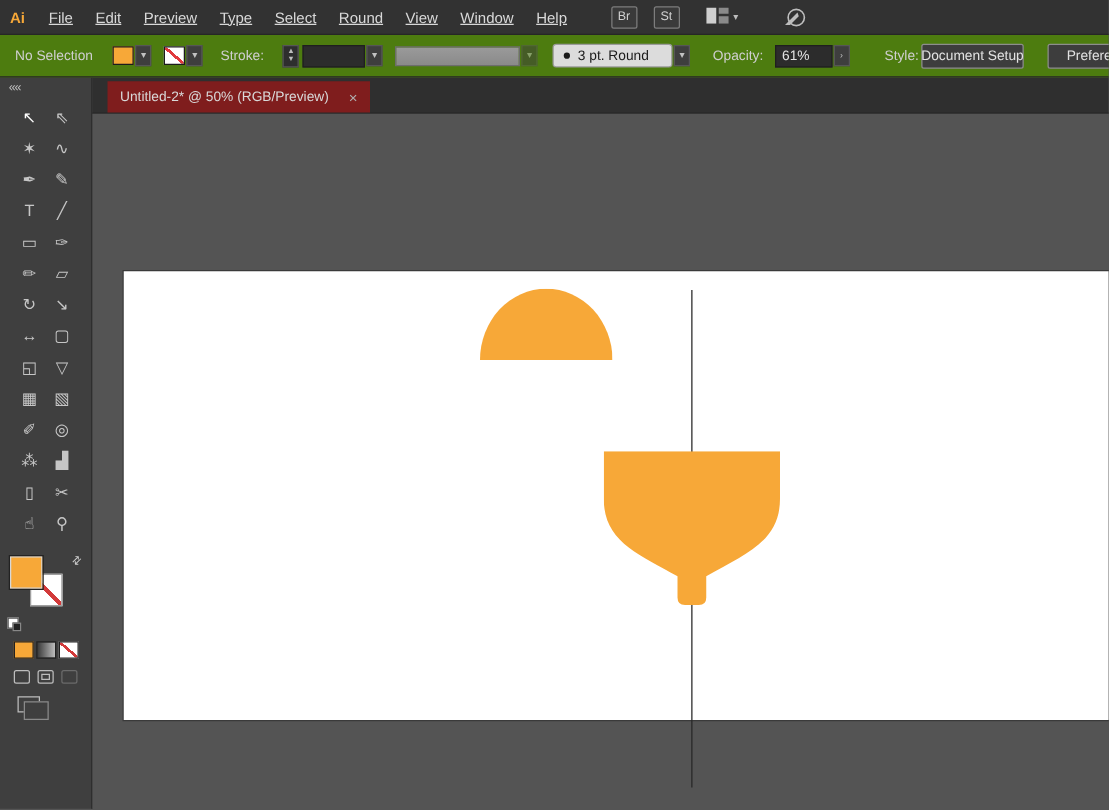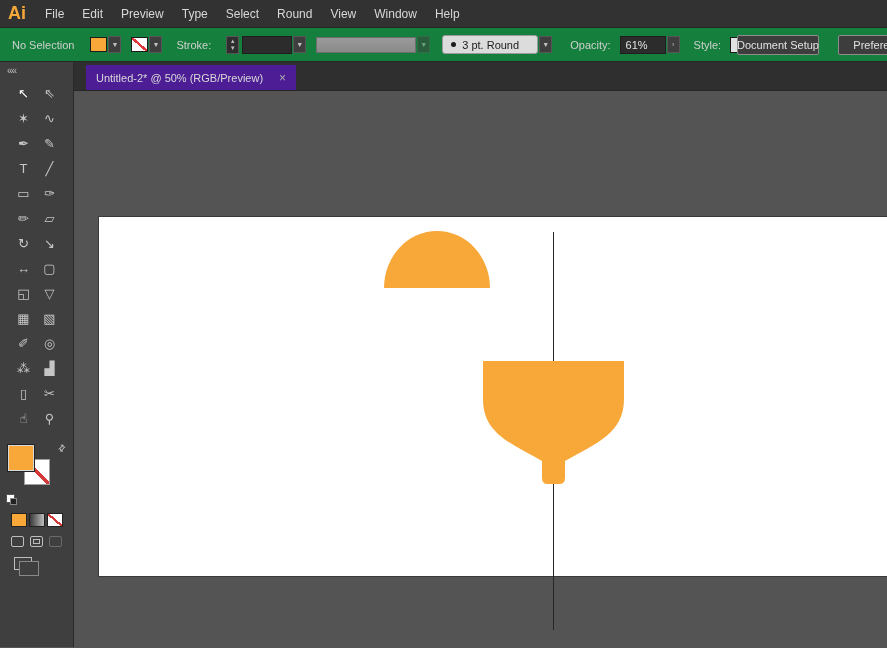--- a/index.html
+++ b/index.html
@@ -10,35 +10,35 @@
     color: #d6d6d6;
     font-size: 12px;
     -webkit-font-smoothing: antialiased;
   }
 
   
   .menubar {
     height: 28px; background: #323232; border-bottom: 1px solid #262626;
     display: flex; align-items: center; color: #d8d8d8;
   }
-  .app-logo { color: #f7a838; font-weight: bold; font-size: 18px; margin: 0 10px 0 8px; }
-  .menu-item { padding: 0 9px; cursor: default; }
+  .app-logo { color: #f7a838; font-weight: bold; font-size: 12px; margin: 0 10px 0 8px; }
+  .menu-item { padding: 0 9px; cursor: default; text-decoration: underline; }
   .mb-right { display: flex; align-items: center; margin-left: 26px; gap: 13px; }
   .sq-btn {
     width: 21px; height: 18px; border: 1px solid #7d7d7d; border-radius: 2px;
     background: #3a3a3a; font-size: 10px; display: flex; align-items: center; justify-content: center;
     color: #cfcfcf;
   }
   .ws-switch { display: flex; align-items: center; gap: 4px; margin-left: 8px; }
   .chev { font-size: 8px; color: #bdbdbd; }
   .gpu { margin-left: 22px; display: flex; align-items: center; }
 
   
   .controlbar {
-    height: 34px; background: #15803d; border-bottom: 1px solid #262626;
+    height: 34px; background: #4d7c0f; border-bottom: 1px solid #262626;
     display: flex; align-items: center; font-size: 11px; color: #cfcfcf;
     padding-left: 12px; position: relative;
   }
   .ctl-label { margin: 0 5px 0 14px; }
   .swatch { width: 17px; height: 15px; border: 1px solid #1c1c1c; }
   .none-bg {
     background:
       linear-gradient(to top right, rgba(0,0,0,0) 44%, #e0393c 44%, #e0393c 56%, rgba(0,0,0,0) 56%),
       #ffffff;
   }
@@ -115,21 +115,21 @@
   .draw-btn { width: 13px; height: 11px; border: 1px solid #bdbdbd; border-radius: 2px; position: relative; }
   .draw-btn.inside::after { content: ""; position: absolute; inset: 2px; border: 1px solid #bdbdbd; }
   .draw-btn.dim { opacity: .35; }
   .screen-mode { margin-top: 10px; align-self: flex-start; margin-left: 14px; width: 18px; height: 13px; border: 1px solid #bdbdbd; position: relative; }
   .screen-mode::after { content: ""; position: absolute; left: 4px; top: 3px; width: 18px; height: 13px; border: 1px solid #8a8a8a; background: #3f3f3f; }
 
   
   .docarea { flex: 1; display: flex; flex-direction: column; min-width: 0; }
   .tabbar { height: 29px; background: #2f2f2f; border-bottom: 1px solid #262626; display: flex; align-items: flex-end; padding-left: 12px; }
   .tab {
-    height: 25px; background: #4c1d95; color: #d9d9d9; font-size: 11px;
+    height: 25px; background: #7f1d1d; color: #d9d9d9; font-size: 11px;
     display: flex; align-items: center; padding: 0 10px; gap: 16px;
   }
   .tab-close { color: #b0b0b0; font-size: 12px; }
 
   .canvas { position: relative; flex: 1; background: #545454; overflow: hidden; }
   .artboard {
     position: absolute; left: 25px; top: 126px; width: calc(100% - 24px); height: 359px;
     background: #ffffff; box-shadow: 0 0 0 1px #3a3a3a;
     z-index: 1;
   }
@@ -147,20 +147,40 @@
       <span class="menu-item">File</span>
       <span class="menu-item">Edit</span>
       <span class="menu-item">Preview</span>
       <span class="menu-item">Type</span>
       <span class="menu-item">Select</span>
       <span class="menu-item">Round</span>
       <span class="menu-item">View</span>
       <span class="menu-item">Window</span>
       <span class="menu-item">Help</span>
     </div>
+  <div class="mb-right">
+    <div class="sq-btn">Br</div>
+    <div class="sq-btn">St</div>
+    <div class="ws-switch">
+      <span>
+        <svg width="18" height="13" viewBox="0 0 18 13">
+            <rect x="0" y="0" width="8" height="13" fill="#cfcfcf"></rect>
+            <rect x="10" y="0" width="8" height="5" fill="#8a8a8a"></rect>
+            <rect x="10" y="7" width="8" height="6" fill="#8a8a8a"></rect>
+          </svg>
+      </span>
+      <span class="chev">▾</span>
+    </div>
+    <div class="gpu">
+      <svg width="19" height="17" viewBox="0 0 19 17">
+          <circle cx="11" cy="9" r="6.5" fill="none" stroke="#bdbdbd" stroke-width="1.3"></circle>
+          <path d="M2 15 L9 8 L12 5 L13 8 L6 15 Z" fill="#bdbdbd"></path>
+        </svg>
+    </div>
+  </div>
 </div>
 
 <div class="controlbar">
   <span>No Selection</span>
   <div class="swatch" style="margin-left: 16px; background: rgb(247, 168, 56);"></div>
   <div class="chev-btn">▼</div>
   <div class="swatch none-bg" style="margin-left:10px;"></div>
   <div class="chev-btn">▼</div>
 
   <span class="ctl-label">Stroke:</span>
@@ -177,21 +197,21 @@
   <div class="brush-field">
     <span class="brush-dot"></span>
     <span>3 pt. Round</span>
   </div>
   <div class="chev-btn">▼</div>
 
   <span class="ctl-label" style="margin-left:18px;">Opacity:</span>
   <div class="dark-field opacity-field">61%</div>
   <div class="chev-btn">›</div>
 
-  <span class="ctl-label" style="margin-left:14px;">Style:</span>
+  <span class="ctl-label" style="margin-left:28px;">Style:</span>
   <div class="style-swatch"></div>
   <div class="chev-btn">▼</div>
 
   <div class="ctl-btn btn-docsetup">Document Setup</div>
   <div class="ctl-btn btn-prefs">Preferences</div>
 </div>
 
 <div class="main">
 
   <div class="toolcol">

